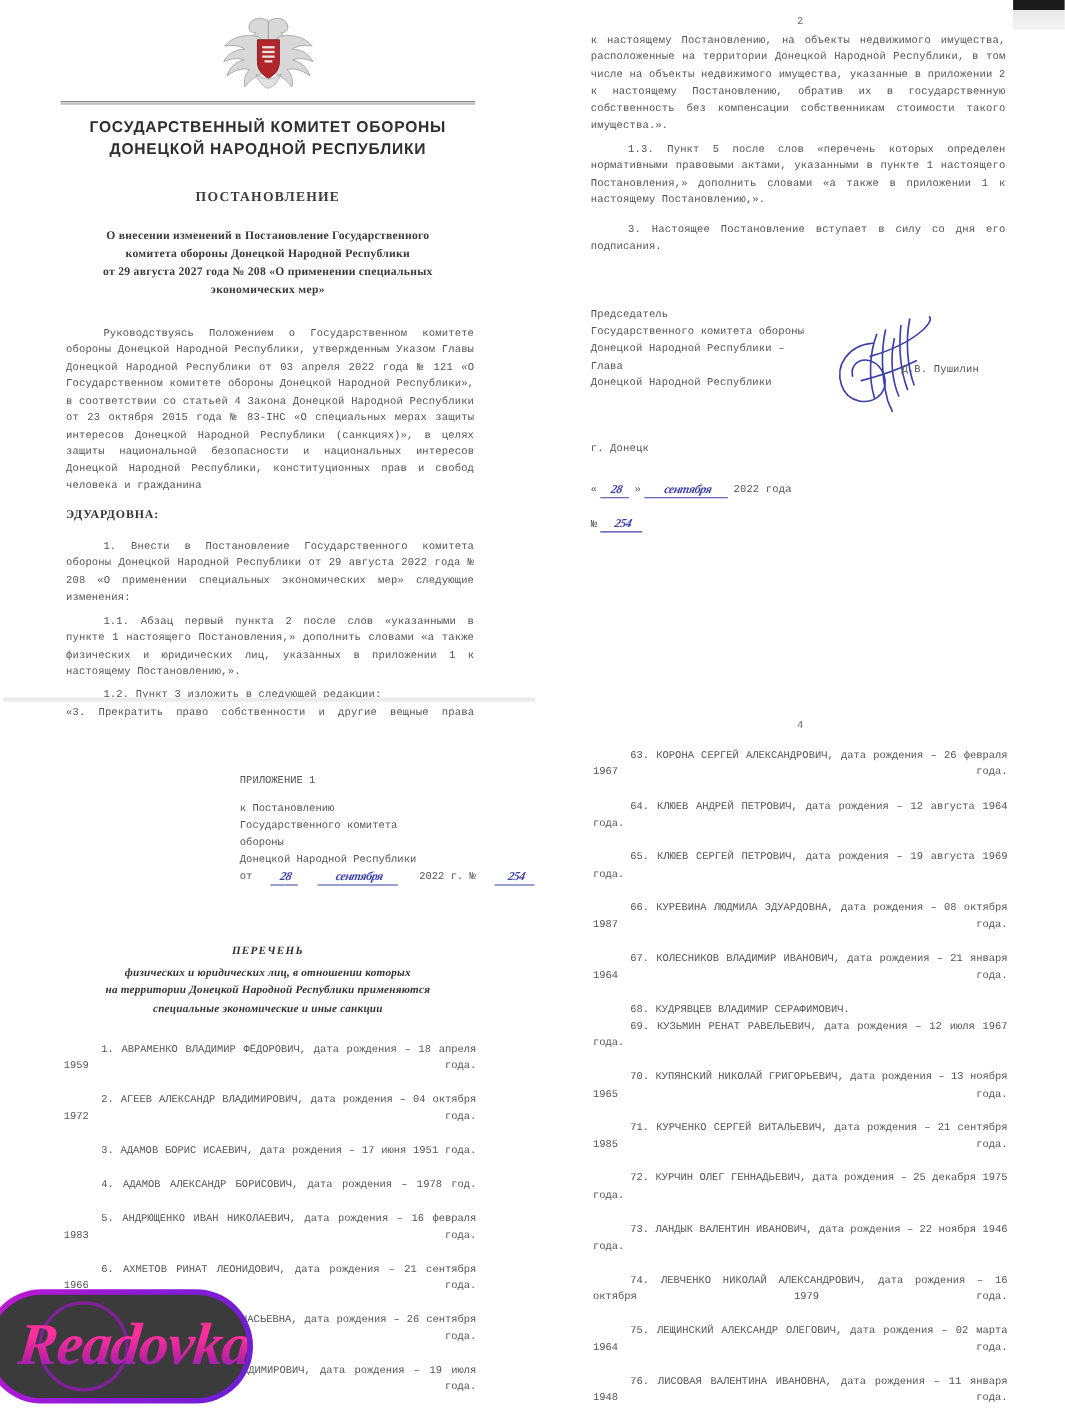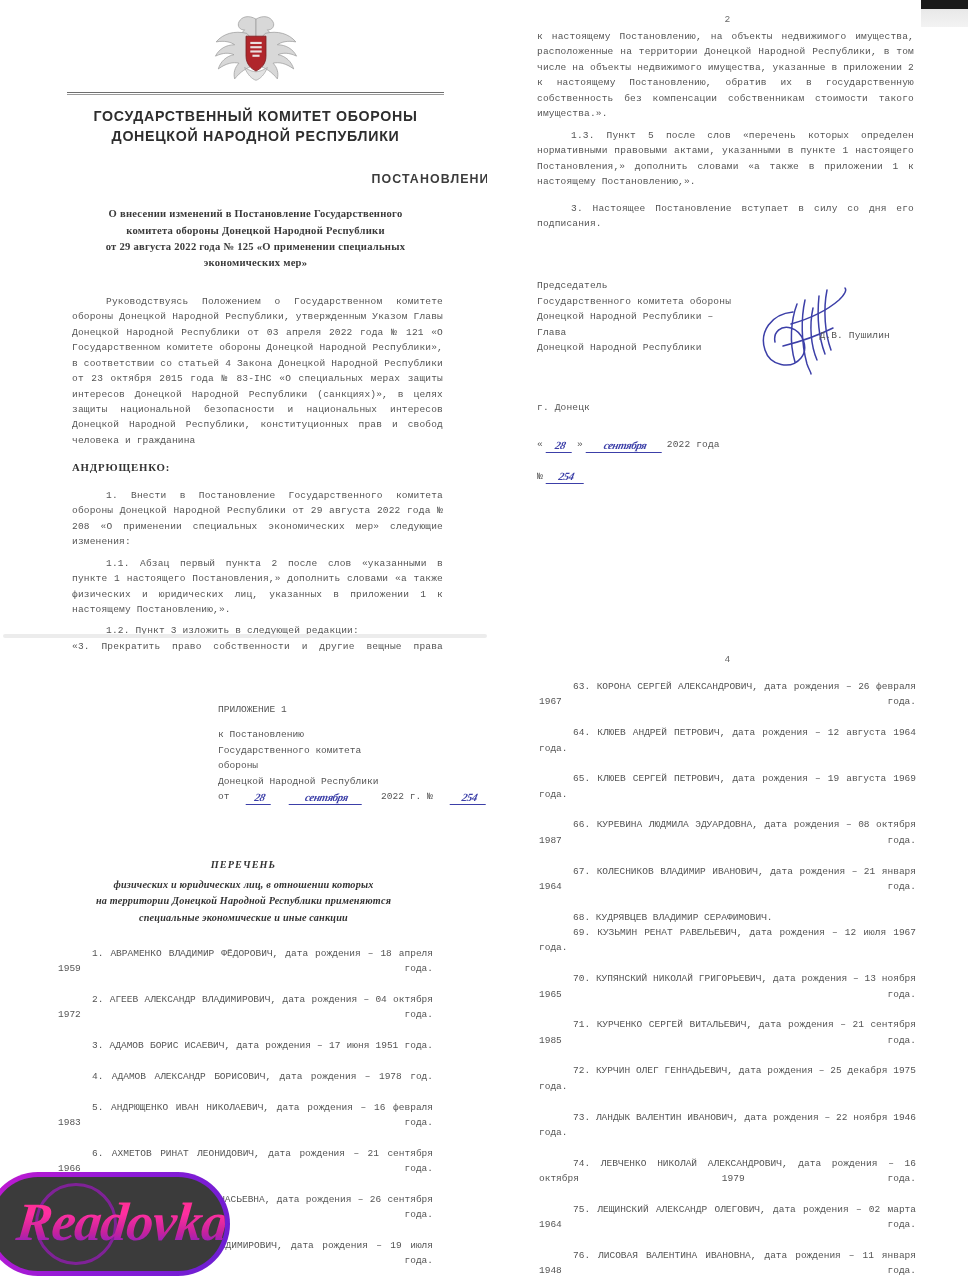--- a/index.html
+++ b/index.html
@@ -10,21 +10,21 @@
   body {
     width: 968px; height: 1280px;
     position: relative;
     font-family: "Liberation Mono", "DejaVu Sans Mono", monospace;
     color: #4a4a4a;
     overflow: hidden;
   }
   .scan { position: absolute; background: #ffffff; }
 
   
-  #page1 { left: 12px;   top: 0;    width: 487px; height: 636px; }
+  #page1 { left: 0;   top: 0;    width: 487px; height: 636px; }
   #page2 { left: 487px; top: 0;  width: 481px; height: 636px; }
   #page3 { left: 0;   top: 652px; width: 487px; height: 640px; }
   #page4 { left: 487px; top: 640px; width: 481px; height: 640px; }
 
   .divider {
     position: absolute;
     left: 3px; top: 634px; width: 484px; height: 4px;
     background: #ececec;
     border-radius: 2px;
   }
@@ -52,22 +52,22 @@
     font-family: "Liberation Sans", sans-serif;
     font-weight: bold;
     font-size: 14.2px;
     letter-spacing: 0.7px;
     color: #2e2e2e;
     line-height: 1.38;
     margin: 12px 30px 0 30px;
   }
 
   .doc-kind {
-    text-align: right;
-    font-family: Liberation Sans, sans-serif;
+    text-align: center;
+    font-family: Liberation Serif, serif;
     font-weight: bold;
     font-size: 12.4px;
     letter-spacing: 1.1px;
     color: #3c3c3c;
     margin-top: 26px;
   }
 
   .doc-subject {
     text-align: center;
     font-family: "Liberation Serif", serif;
@@ -238,28 +238,28 @@
   <div class="org-title">
     <div>ГОСУДАРСТВЕННЫЙ КОМИТЕТ ОБОРОНЫ</div>
     <div>ДОНЕЦКОЙ НАРОДНОЙ РЕСПУБЛИКИ</div>
   </div>
 
   <div class="doc-kind">ПОСТАНОВЛЕНИЕ</div>
 
   <div class="doc-subject">
     <div>О внесении изменений в Постановление Государственного</div>
     <div>комитета обороны Донецкой Народной Республики</div>
-    <div>от 29 августа 2022 года № 125 «О применении специальных</div>
+    <div>от 29 августа 2027 года № 208 «О применении специальных</div>
     <div>экономических мер»</div>
   </div>
 
   <div class="content body">
     <p class="p indent">Руководствуясь Положением о Государственном комитете обороны Донецкой Народной Республики, утвержденным Указом Главы Донецкой Народной Республики от 03 апреля 2022 года № 121 «О Государственном комитете обороны Донецкой Народной Республики», в соответствии со статьей 4 Закона Донецкой Народной Республики от 23 октября 2015 года № 83-IHC «О специальных мерах защиты интересов Донецкой Народной Республики (санкциях)», в целях защиты национальной безопасности и национальных интересов Донецкой Народной Республики, конституционных прав и свобод человека и гражданина</p>
     <div class="gap"></div>
-    <div class="resolve-word">АНДРЮЩЕНКО:</div>
+    <div class="resolve-word">ЭДУАРДОВНА:</div>
     <div class="gap"></div>
     <p class="p indent">1. Внести в Постановление Государственного комитета обороны Донецкой Народной Республики от 29 августа 2022 года № 208 «О применении специальных экономических мер» следующие изменения:</p>
     <div class="gap-sm"></div>
     <p class="p indent">1.1. Абзац первый пункта 2 после слов «указанными в пункте 1 настоящего Постановления,» дополнить словами «а также физических и юридических лиц, указанных в приложении 1 к настоящему Постановлению,».</p>
     <div class="gap-sm"></div>
     <p class="p indent">1.2. Пункт 3 изложить в следующей редакции:</p>
     <p class="p">«3. Прекратить право собственности и другие вещные права физических и юридических лиц, указанных в нормативных правовых актах, определенных пунктом 1 настоящего Постановления, а также в приложении 1</p>
   </div>
 </section>
 

